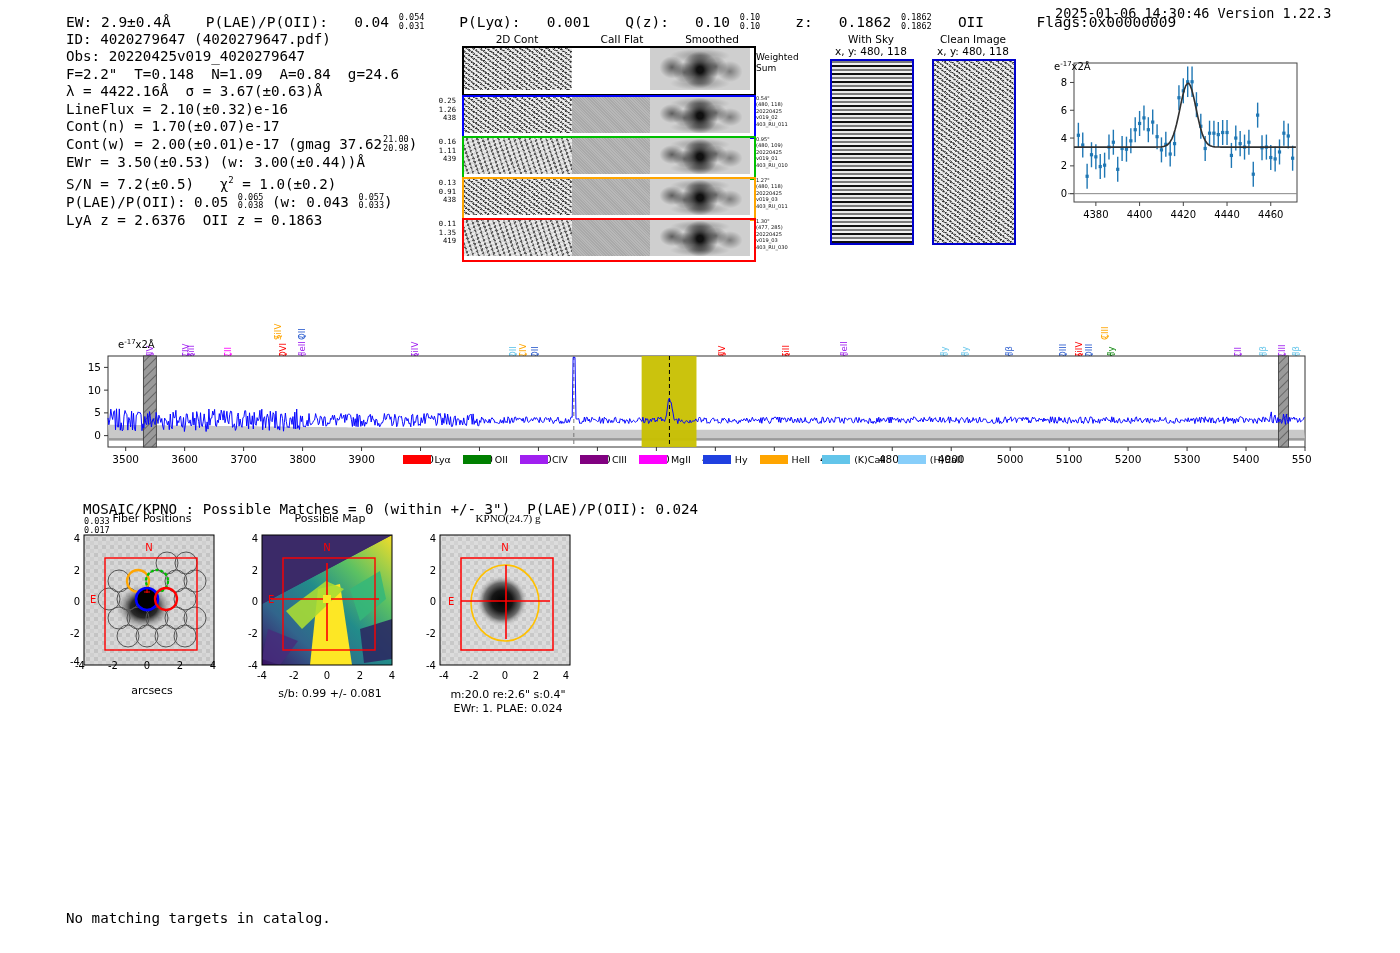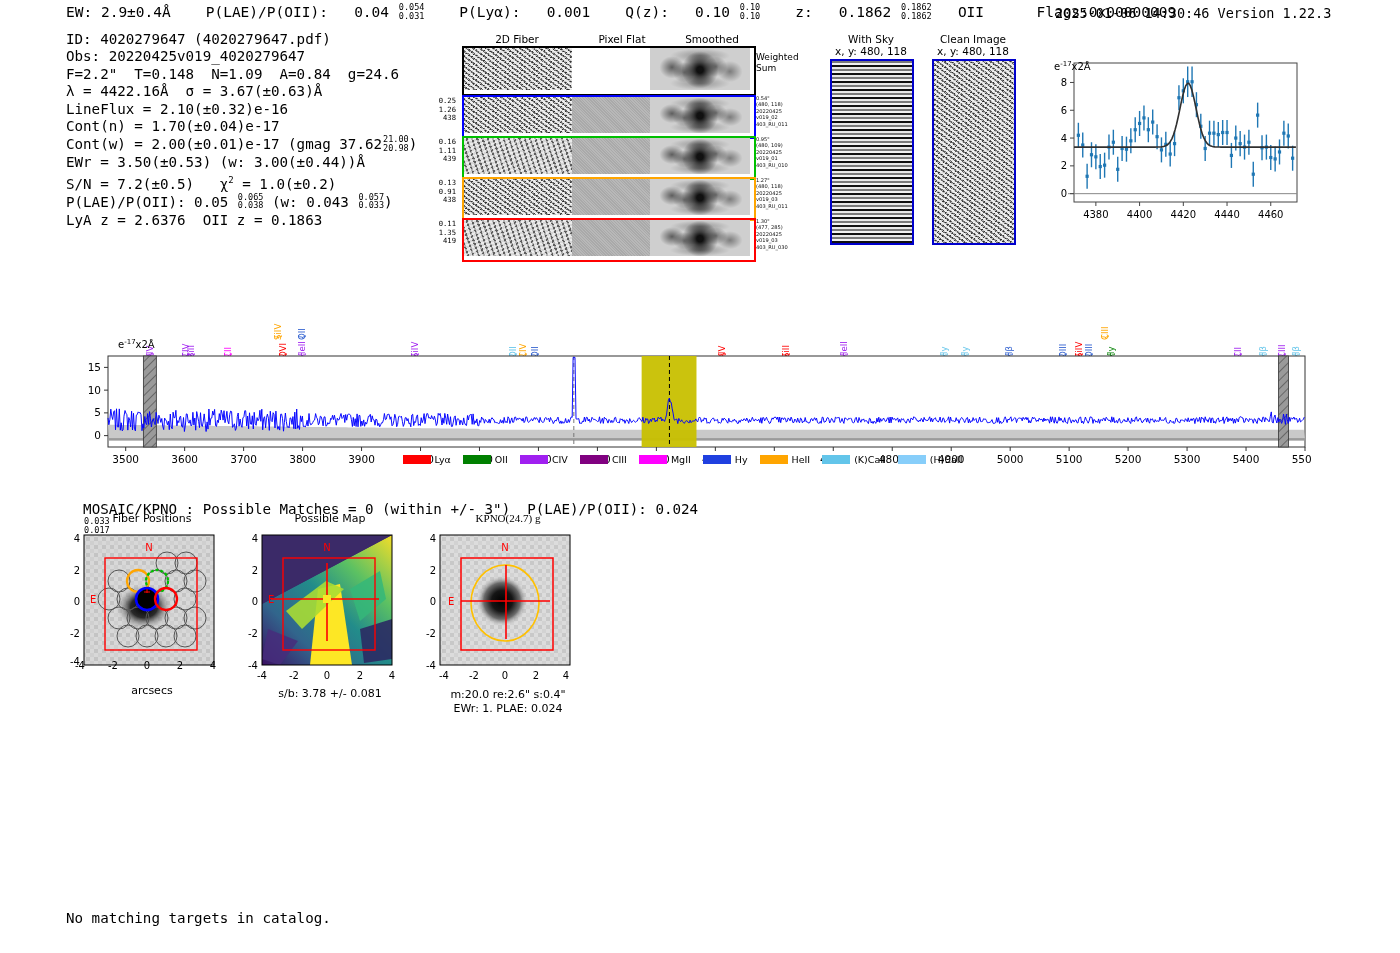--- a/index.html
+++ b/index.html
@@ -4,21 +4,21 @@
 <style>
   html,body{margin:0;padding:0;background:#ffffff;}
   body{width:1400px;height:953px;position:relative;
        font-family:"DejaVu Sans Mono","Liberation Mono",monospace;
        color:#000;overflow:hidden;}
   .mono{font-family:"DejaVu Sans Mono","Liberation Mono",monospace;}
   .sans{font-family:"DejaVu Sans","Liberation Sans",sans-serif;}
   .abs{position:absolute;}
 
   
-  #header-line{left:66px;top:3px;font-size:14.5px;letter-spacing:0px;}
+  #header-line{left:66px;top:13px;font-size:14.5px;letter-spacing:0px;}
   #timestamp{left:1055px;top:5px;font-size:13.5px;}
   .frac{display:inline-block;vertical-align:-0.15em;font-size:8.5px;line-height:1.02;
         text-align:right;margin-left:1px;}
   .frac i{display:block;font-style:normal;}
 
   
   #info-block{left:66px;top:31px;font-size:14.2px;line-height:17.4px;}
   #info-block div{white-space:pre;}
   .sup{font-size:9px;vertical-align:super;}
 
@@ -93,32 +93,32 @@
 </div>
 
 <div class="abs mono" id="timestamp">2025-01-06 14:30:46  Version 1.22.3</div>
 
 <div class="abs mono" id="info-block">
   <div>ID: 4020279647 (4020279647.pdf)</div>
   <div>Obs: 20220425v019_4020279647</div>
   <div>F=2.2"  T=0.148  N=1.09  A=0.84  g=24.6</div>
   <div>λ = 4422.16Å  σ = 3.67(±0.63)Å</div>
   <div>LineFlux = 2.10(±0.32)e-16</div>
-  <div>Cont(n) = 1.70(±0.04)e-17</div>
+  <div>Cont(n) = 1.70(±0.07)e-17</div>
   <div><span>Cont(w) = 2.00(±0.01)e-17 (gmag 37.62</span><span class="frac"><i>21.00</i><i>20.98</i></span><span>)</span></div>
   <div>EWr = 3.50(±0.53) (w: 3.00(±0.44))Å</div>
   <div><span>S/N = 7.2(±0.5)   χ</span><span class="sup">2</span><span> = 1.0(±0.2)</span></div>
   <div><span>P(LAE)/P(OII): 0.05</span> <span class="frac"><i>0.065</i><i>0.038</i></span> <span>(w: 0.043</span> <span class="frac"><i>0.057</i><i>0.033</i></span><span>)</span></div>
   <div>LyA z = 2.6376  OII z = 0.1863</div>
 </div>
 
 <div class="abs" id="spec2d-group" style="left:462px;top:33px;width:345px;height:225px;">
 
-  <div class="abs sans hdr" style="left:0px;top:0px;width:110px;">2D Fiber</div>
-  <div class="abs sans hdr" style="left:115px;top:0px;width:90px;">Pixel Flat</div>
+  <div class="abs sans hdr" style="left:0px;top:0px;width:110px;">2D Cont</div>
+  <div class="abs sans hdr" style="left:115px;top:0px;width:90px;">CaII Flat</div>
   <div class="abs sans hdr" style="left:205px;top:0px;width:90px;">Smoothed</div>
 
   <div class="abs" style="left:0px;top:13px;width:290px;height:46px;border:2px solid #000;">
     <div class="abs noise nz1" style="left:0;top:0;width:108px;height:42px;"></div>
     <div class="abs" style="left:108px;top:0;width:78px;height:42px;background:#ffffff;"></div>
     <div class="abs smooth" style="left:186px;top:0;width:100px;height:42px;"></div>
   </div>
   <div class="abs sans" style="left:294px;top:19px;font-size:9px;line-height:11px;white-space:pre;">Weighted
 Sum</div>
 
@@ -576,21 +576,21 @@
       <text x="87" y="150" text-anchor="middle">0</text>
         <text x="120" y="150" text-anchor="middle">2</text>
       <text x="152" y="150" text-anchor="middle">4</text>
       <text x="18" y="13" text-anchor="end">4</text>
         <text x="18" y="45" text-anchor="end">2</text>
       <text x="18" y="76" text-anchor="end">0</text>
         <text x="18" y="108" text-anchor="end">-2</text>
       <text x="18" y="140" text-anchor="end">-4</text>
     </g>
   </svg>
-  <div class="abs sans" style="left:0;top:175px;width:180px;text-align:center;font-size:11px;">s/b: 3.78 +/- 0.081</div>
+  <div class="abs sans" style="left:0;top:175px;width:180px;text-align:center;font-size:11px;">s/b: 0.99 +/- 0.081</div>
 </div>
 
 <div class="abs" style="left:418px;top:512px;width:180px;height:210px;">
   <div class="sans hdr" style="width:180px;font-size:11px;font-family:Liberation Serif, serif;">KPNO(24.7) g</div>
   <svg width="180" height="185" style="position:absolute;left:0;top:17px;">
     <defs>
       <pattern id="gnoiseB" width="8" height="8" patternUnits="userSpaceOnUse">
         <rect width="8" height="8" fill="#dcdcdc"></rect>
         <rect width="4" height="4" fill="#c8c8c8"></rect>
         <rect x="4" y="4" width="4" height="4" fill="#d2d2d2"></rect>

